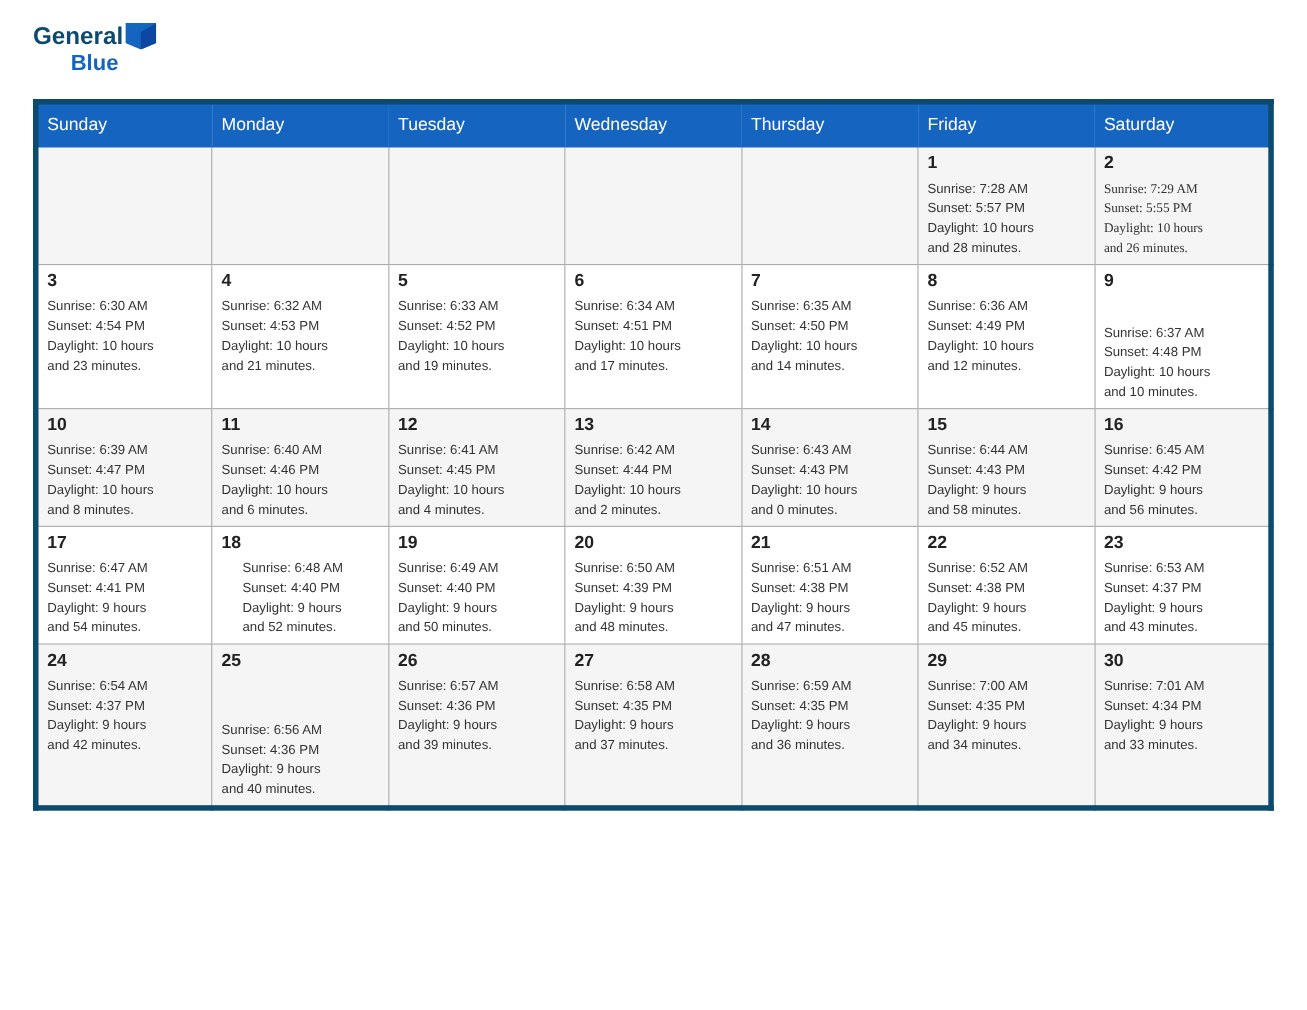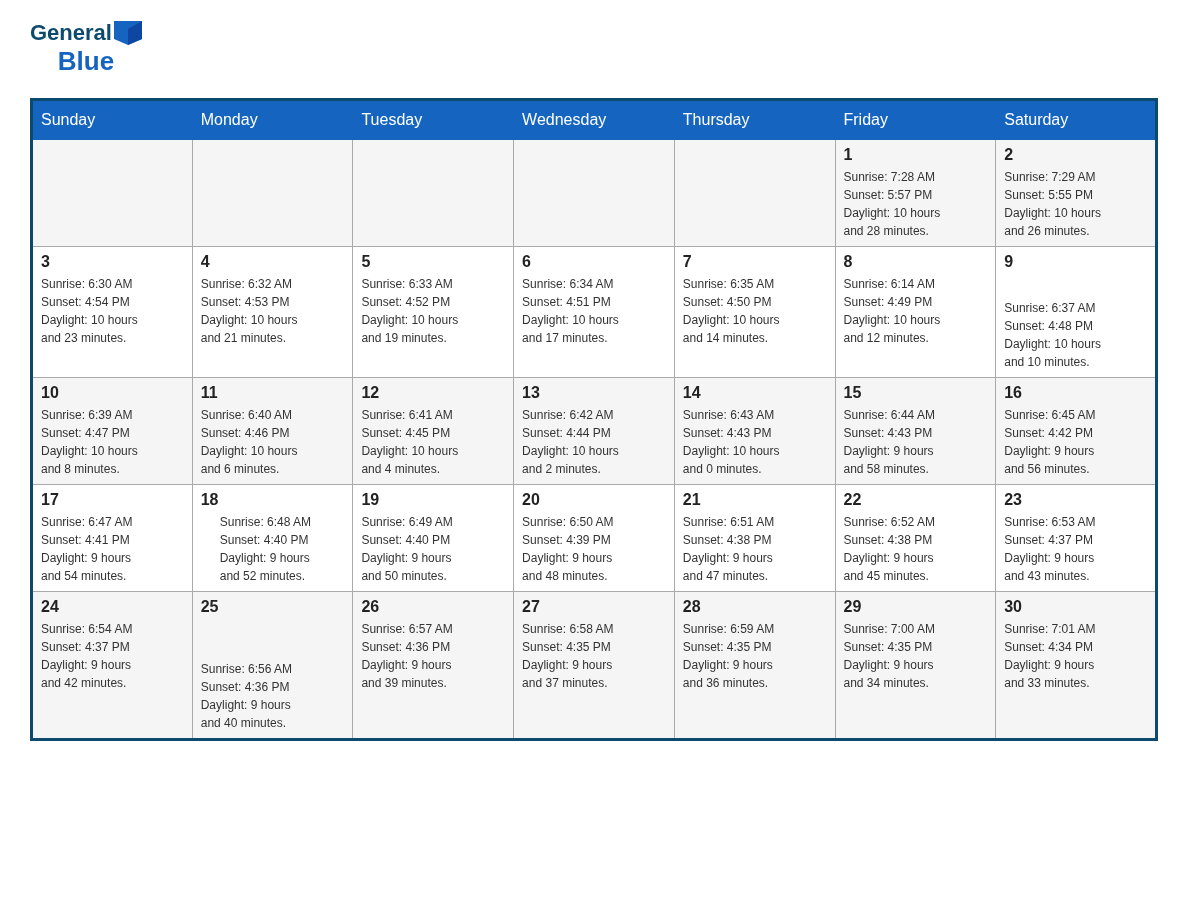--- a/index.html
+++ b/index.html
@@ -43,21 +43,21 @@
       line-height: 1.1;
     }
     .location-title {
       font-size: 20px;
       color: #444;
       margin-top: 4px;
     }
     .calendar-table {
       width: 100%;
       border-collapse: collapse;
-      border: 3px solid #0c4a6e;
+      border: 5px solid #0c4a6e;
     }
     .calendar-table th {
       background-color: #1565c0;
       color: #ffffff;
       font-size: 16px;
       font-weight: normal;
       padding: 10px 8px;
       text-align: left;
       border: 1px solid #1565c0;
     }
@@ -99,21 +99,21 @@
 <div class="header">
   <div class="logo-area">
     <div>
       <div style="display:flex;align-items:center;">
         <span class="logo-text">General</span>
         <svg class="logo-icon" viewBox="0 0 28 24" xmlns="http://www.w3.org/2000/svg">
           <polygon points="0,0 28,0 28,18 14,24 0,18" fill="#1565c0"></polygon>
           <polygon points="14,8 28,0 28,18 14,24" fill="#0d47a1"></polygon>
         </svg>
       </div>
-      <span class="logo-text logo-blue" style="font-size:26px;display:block;text-align:center;">Blue</span>
+      <span class="logo-text logo-blue" style="font-size:20px;display:block;text-align:center;">Blue</span>
     </div>
   </div>
 </div>
 
 <table class="calendar-table">
   <thead>
     <tr>
     <th>Sunday</th>
         <th>Monday</th>
         <th>Tuesday</th>
@@ -132,21 +132,21 @@
         <td>&nbsp;</td>
         <td>
           <span class="day-num">1</span>
           <div class="day-info" style="white-space: pre-line;">Sunrise: 7:28 AM
 Sunset: 5:57 PM
 Daylight: 10 hours
 and 28 minutes.</div>
         </td>
         <td>
           <span class="day-num">2</span>
-          <div class="day-info" style="white-space: pre-line;">Sunrise: 7:29 AM
+          <div class="day-info" style="white-space: pre-line; font-family: Liberation Serif, serif;">Sunrise: 7:29 AM
 Sunset: 5:55 PM
 Daylight: 10 hours
 and 26 minutes.</div>
         </td>
       </tr>
       <tr class="row-week2">
         <td>
           <span class="day-num">3</span>
           <div class="day-info" style="white-space: pre-line;">Sunrise: 6:30 AM
 Sunset: 4:54 PM
@@ -176,21 +176,21 @@
         </td>
         <td>
           <span class="day-num">7</span>
           <div class="day-info" style="white-space: pre-line;">Sunrise: 6:35 AM
 Sunset: 4:50 PM
 Daylight: 10 hours
 and 14 minutes.</div>
         </td>
         <td>
           <span class="day-num">8</span>
-          <div class="day-info" style="white-space: pre-line;">Sunrise: 6:14 AM
+          <div class="day-info" style="white-space: pre-line;">Sunrise: 6:36 AM
 Sunset: 4:49 PM
 Daylight: 10 hours
 and 12 minutes.</div>
         </td>
         <td>
           <span class="day-num">9</span>
           <div class="day-info" style="white-space: pre-line; margin-top: 28px;">Sunrise: 6:37 AM
 Sunset: 4:48 PM
 Daylight: 10 hours
 and 10 minutes.</div>

